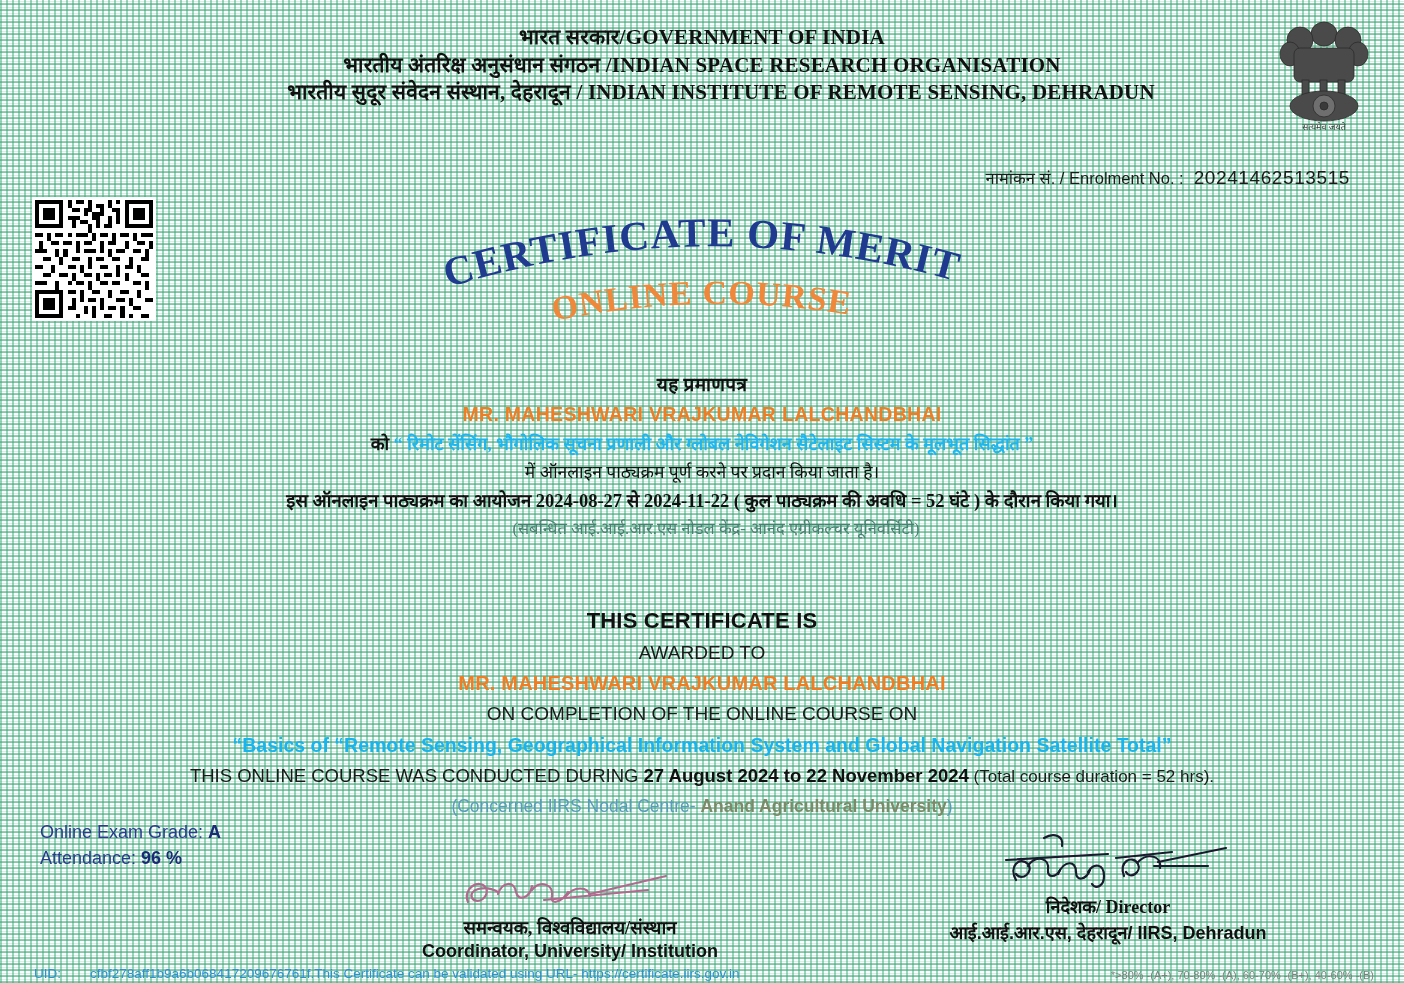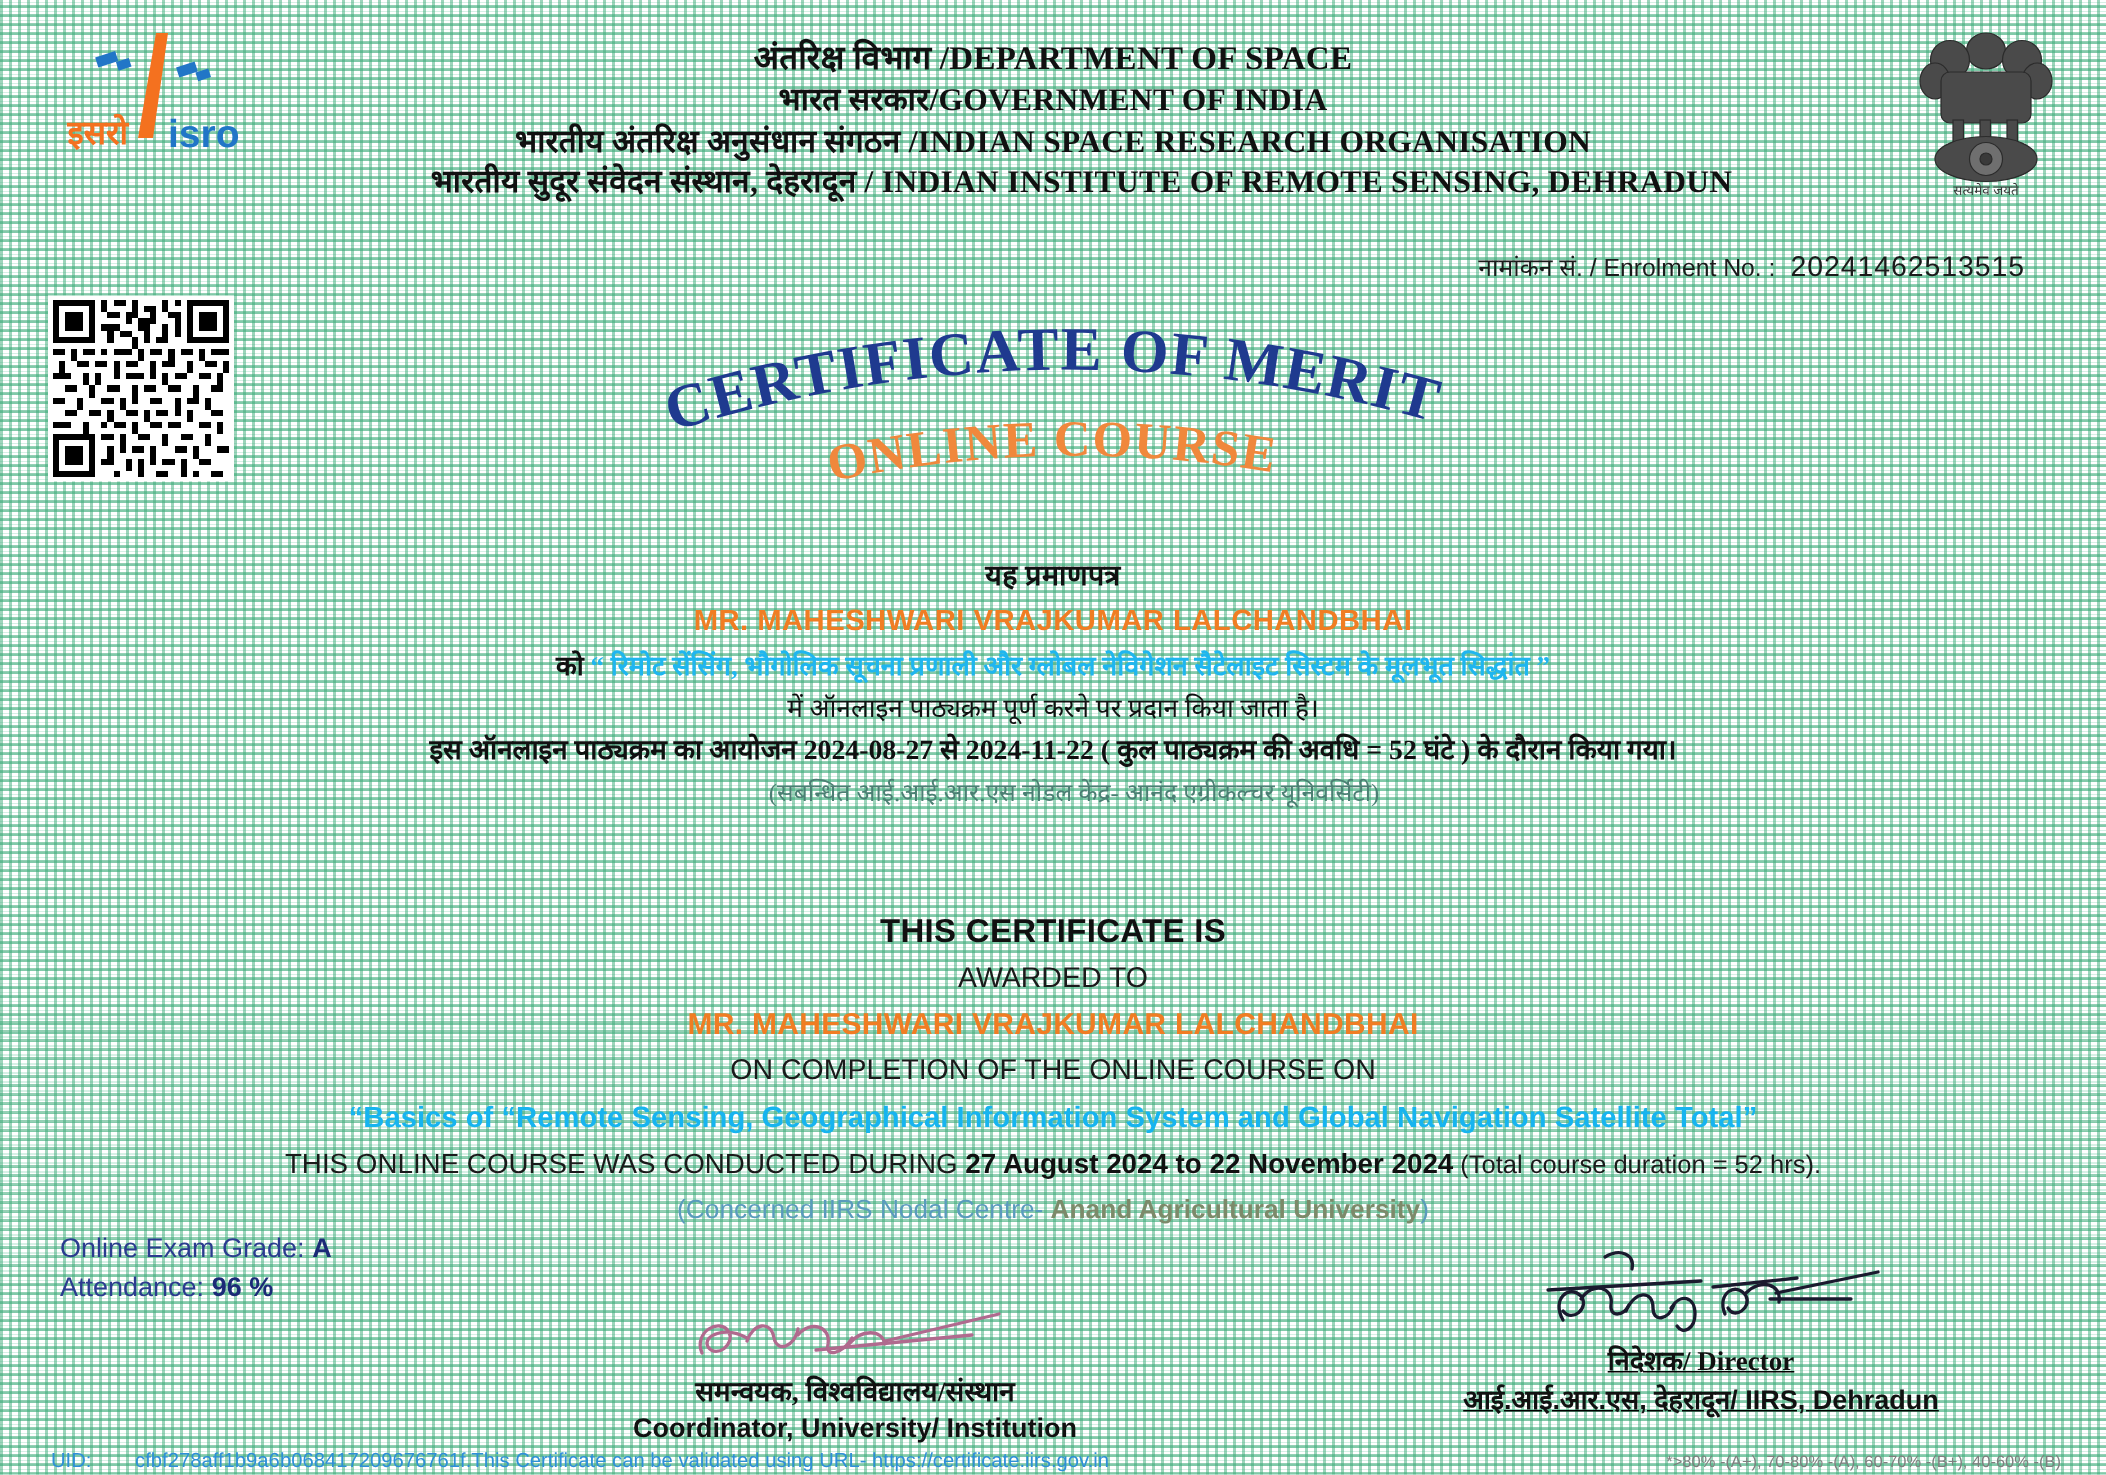--- a/index.html
+++ b/index.html
@@ -238,21 +238,21 @@
   .dp-date { font-weight: bold; color: #1b2a77; letter-spacing: 0.3px; }
   .dp-place { color: #444444; }
 
   
   .sig {
     position: absolute;
     text-align: center;
     font-family: "Liberation Sans", sans-serif;
   }
   .sig-coord { left: 380px; top: 866px; width: 380px; }
-  .sig-dir { right: 60px; top: 846px; width: 420px; text-decoration: underline; }
+  .sig-dir { right: 60px; top: 846px; width: 472px; }
   .sig-ink { height: 48px; position: relative; }
   .sig-ink svg { position: absolute; left: 50%; transform: translateX(-50%); bottom: 0; }
   .sig-line-hi {
     font-family: "Liberation Serif", serif;
     font-size: 18.5px;
     font-weight: bold;
     color: #111111;
     white-space: nowrap;
   }
   .sig-line-en {
@@ -284,34 +284,20 @@
     font-size: 11px;
     color: #7f7f7f;
     white-space: nowrap;
   }
 </style>
 </head>
 <body>
 
 <div class="certificate">
 
-  <div class="isro-logo">
-    <svg width="140" height="108" viewBox="0 0 140 108">
-      <path d="M64 8 L72 8 L62 78 L52 78 Z" fill="#f4711f"></path>
-      <path d="M64 8 L70 22 L66 22 Z" fill="#f4711f"></path>
-      <g fill="#2176c7">
-        <rect x="24" y="22" width="14" height="7" transform="rotate(-18 31 25)"></rect>
-        <rect x="38" y="26" width="9" height="6" transform="rotate(-18 42 29)"></rect>
-        <rect x="78" y="29" width="13" height="7" transform="rotate(-18 84 32)"></rect>
-        <rect x="91" y="33" width="9" height="6" transform="rotate(-18 95 36)"></rect>
-      </g>
-      <text x="5" y="82" font-family="Liberation Serif, serif" font-size="22" font-weight="bold" fill="#f4711f">इसरो</text>
-      <text x="72" y="84" font-family="Liberation Sans, sans-serif" font-size="26" font-weight="bold" fill="#2176c7">isro</text>
-    </svg>
-  </div>
 
   <div class="emblem">
     <svg width="104" height="118" viewBox="0 0 104 118">
       <g fill="#4a4a4a" stroke="#2b2b2b" stroke-width="0.8">
         <ellipse cx="52" cy="20" rx="13" ry="12"></ellipse>
         <ellipse cx="28" cy="26" rx="13" ry="13"></ellipse>
         <ellipse cx="76" cy="26" rx="13" ry="13"></ellipse>
         <ellipse cx="18" cy="40" rx="10" ry="12"></ellipse>
         <ellipse cx="86" cy="40" rx="10" ry="12"></ellipse>
         <rect x="22" y="34" width="60" height="34" rx="6"></rect>
@@ -320,21 +306,20 @@
         <rect x="66" y="66" width="7" height="22"></rect>
         <ellipse cx="52" cy="92" rx="34" ry="15"></ellipse>
         <circle cx="52" cy="92" r="11" fill="#6f6f6f"></circle>
         <circle cx="52" cy="92" r="4" fill="#3a3a3a"></circle>
       </g>
       <text x="52" y="116" text-anchor="middle" font-family="Liberation Serif, serif" font-size="9" fill="#3a3a3a">सत्यमेव जयते</text>
     </svg>
   </div>
 
   <div class="org-block">
-    <div class="org-line l1">अंतरिक्ष विभाग /DEPARTMENT OF SPACE</div>
     <div class="org-line l2">भारत सरकार/GOVERNMENT OF INDIA</div>
     <div class="org-line l3">भारतीय अंतरिक्ष अनुसंधान संगठन /INDIAN SPACE RESEARCH ORGANISATION</div>
     <div class="org-line l4">भारतीय सुदूर संवेदन संस्थान, देहरादून / INDIAN INSTITUTE OF REMOTE SENSING, DEHRADUN</div>
   </div>
 
   <div class="enrolment">
     <span class="enr-label">नामांकन सं. / Enrolment No. :</span><span class="enr-value">20241462513515</span>
   </div>
 
   <div class="qr-box">

